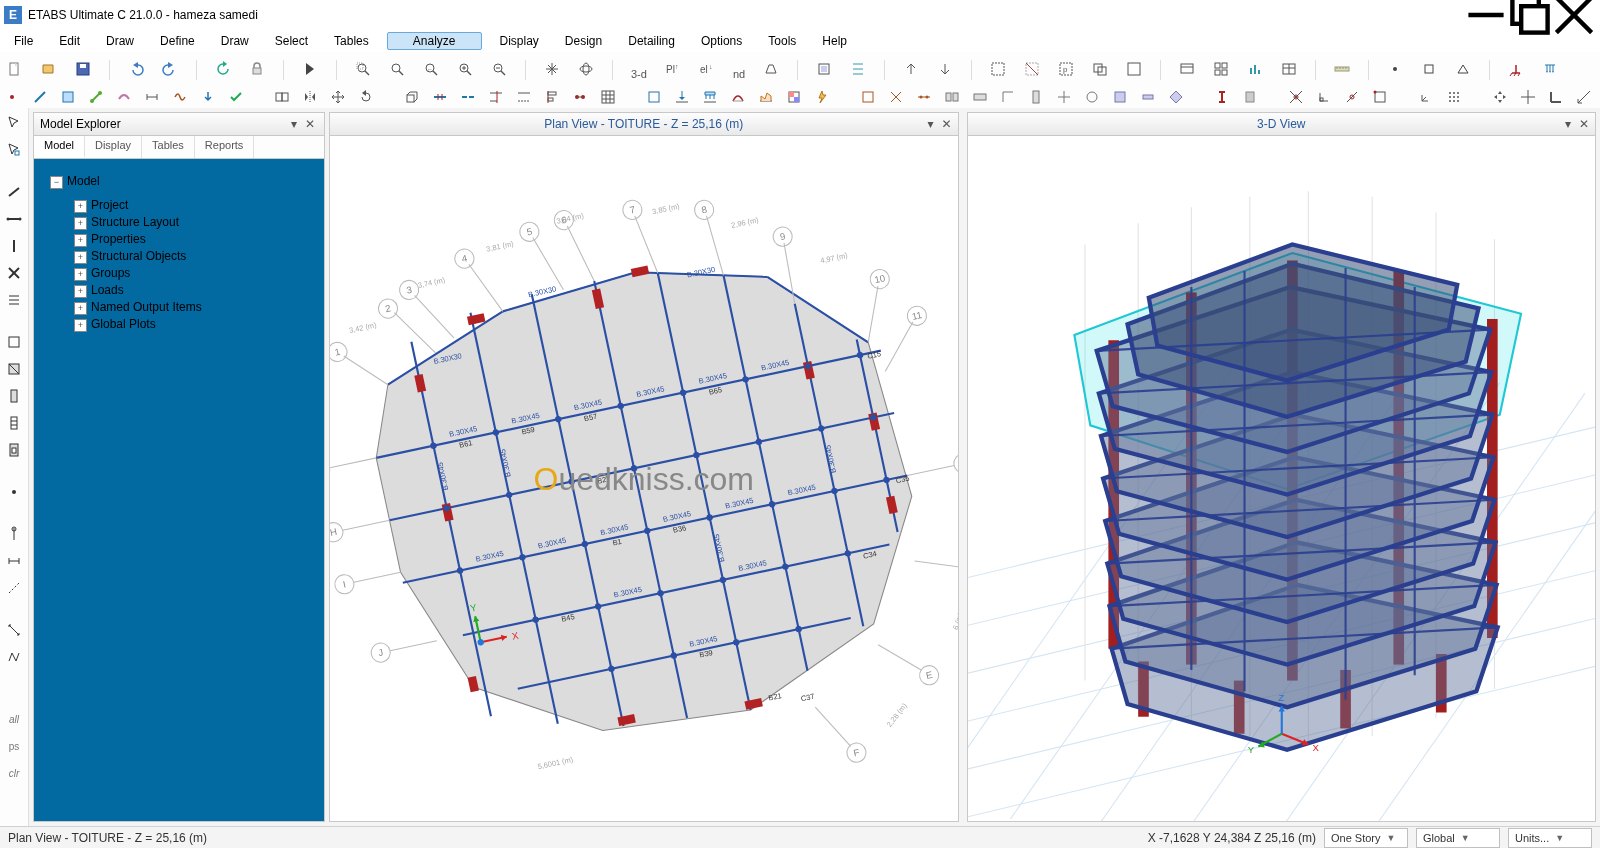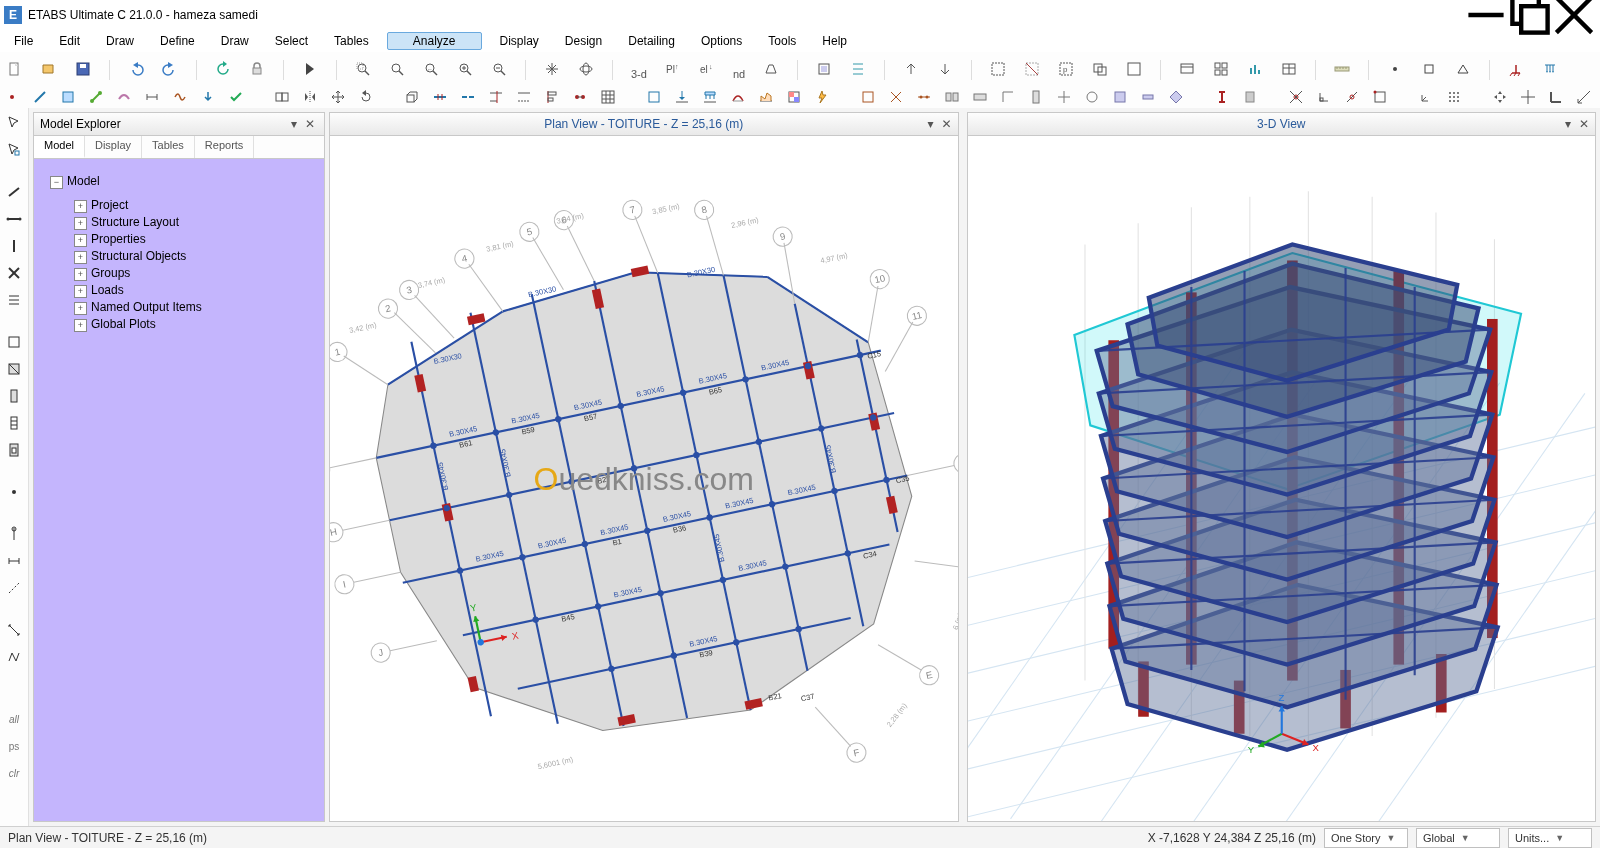--- a/index.html
+++ b/index.html
@@ -12,21 +12,21 @@
 .menuitem{padding:2px 8px;border-radius:2px}
 .menuitem.active{background:#cce4f7;border:1px solid #6aa9de;padding:1px 25px}
 .toolbar{height:28px;display:flex;align-items:flex-end;padding:0 4px;background:#fdfdfd;gap:12px}
 .tbtn{width:22px;height:22px;display:flex;align-items:center;justify-content:center;border-radius:2px;color:#444}
 .tbtn svg{width:16px;height:16px}
 .tsep{width:1px;height:20px;background:#ddd;margin:0 3px}
 .ttext{font-size:11px;color:#555;padding:0 3px}
 .workspace{display:flex;height:calc(848px - 30px - 22px - 28px - 28px - 22px);background:#f4f4f4}
 .leftstrip{width:28px;background:#fdfdfd;border-right:1px solid #e0e0e0;display:flex;flex-direction:column;align-items:center;padding-top:4px;gap:5px}
 .leftstrip .tbtn{width:22px;height:22px}
-.panel{display:flex;flex-direction:column;background:#c4b5fd;border:1px solid #c8c8c8}
+.panel{display:flex;flex-direction:column;background:#0369a1;border:1px solid #c8c8c8}
 .panelheader{height:22px;background:linear-gradient(#fdfdfd,#e9e9e9);border-bottom:1px solid #c8c8c8;display:flex;align-items:center;padding:0 6px;font-size:12px}
 .panelheader .spacer{flex:1}
 .panelheader .pctrl{width:16px;text-align:center;color:#555}
 .tabs{height:22px;display:flex;background:#fdfdfd;border-bottom:1px solid #c8c8c8}
 .tab{padding:3px 10px;font-size:11px;border-right:1px solid #e0e0e0;color:#555}
 .tab.active{background:#fff;border-bottom:2px solid #fff;color:#000}
 .tree{padding:6px 4px;font-size:12px;overflow:auto;flex:1}
 .tree ul{list-style:none;margin:8px;padding-left:16px}
 .tree li{padding:1px 0;white-space:nowrap}
 .tree .root{padding-left:4px}

